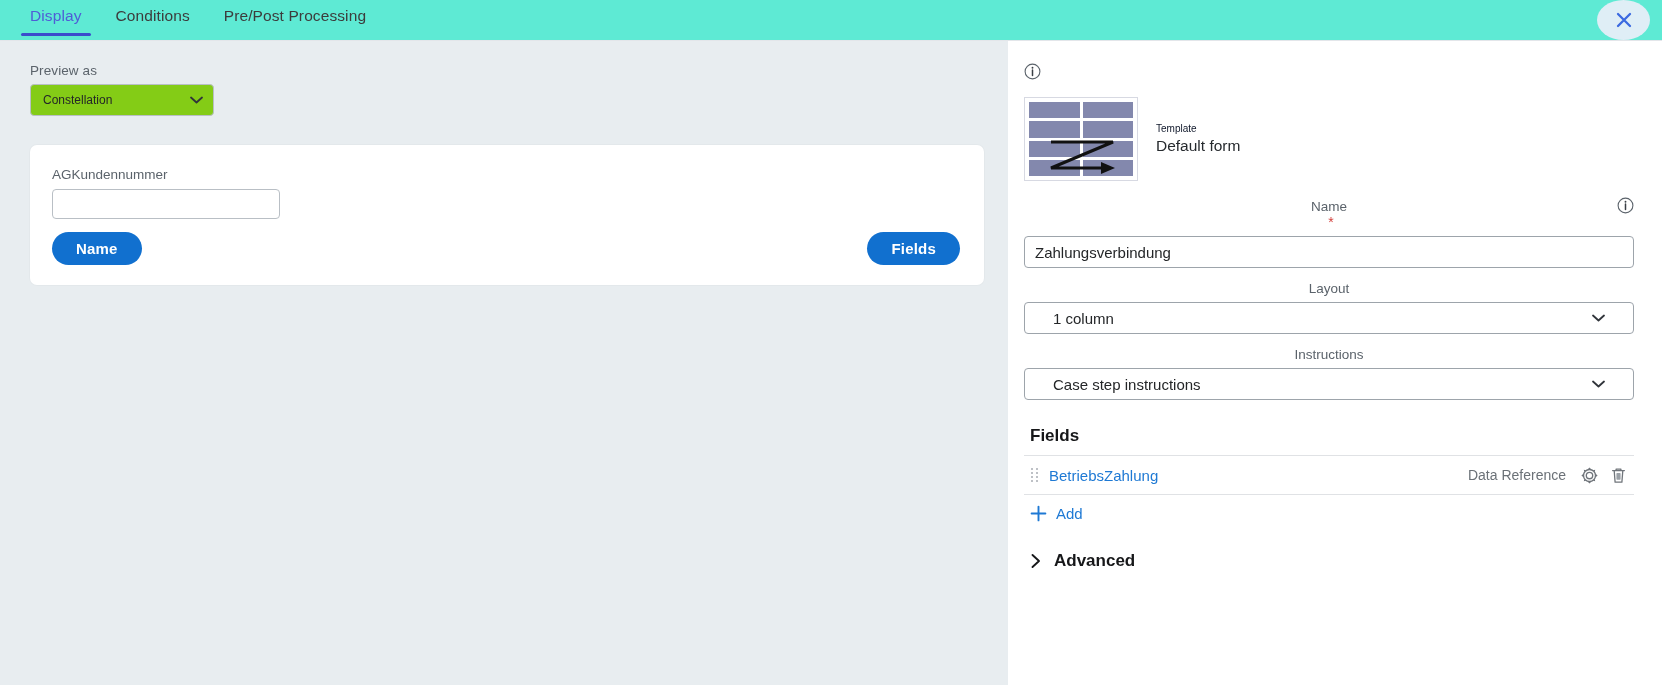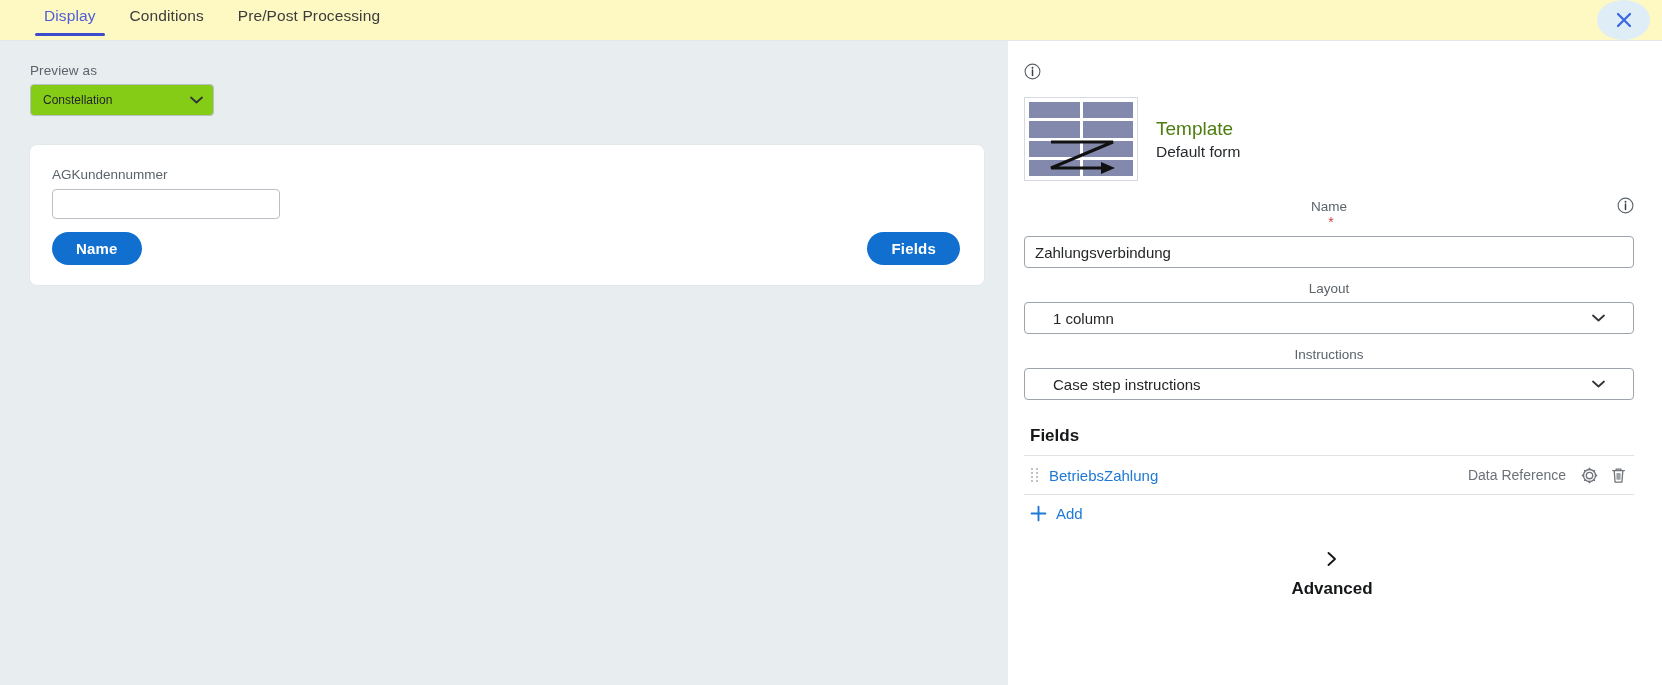--- a/index.html
+++ b/index.html
@@ -9,24 +9,24 @@
     height: 685px;
     background: #ffffff;
     font-family: "Liberation Sans", sans-serif;
     overflow: hidden;
   }
 
   
   .tabbar {
     position: relative;
     height: 41px;
-    background: #fef9c3;
+    background: #5eead4;
     display: flex;
     align-items: flex-start;
-    padding-left: 27px;
+    padding-left: 13px;
     border-bottom: 1px solid #e3e6ea;
   }
   .tab {
     font-size: 15.5px;
     color: #3c3c3c;
     padding: 7px 17px 11px 17px;
     cursor: pointer;
     position: relative;
     white-space: nowrap;
     letter-spacing: 0.1px;
@@ -188,22 +188,22 @@
     grid-template-rows: repeat(4, 1fr);
     gap: 3px;
   }
   .thumb-cell { background: #8388ad; }
   .thumb-arrow {
     position: absolute;
     left: 8px; top: 38px;
     width: 98px; height: 42px;
   }
   .template-meta-label {
-    font-size: 19px;
-    color: #4d7c0f;
+    font-size: 10px;
+    color: #0f172a;
     margin-bottom: 3px;
   }
   .template-meta-value {
     font-size: 15.5px;
     color: #262a2e;
   }
 
   .form-row { margin-bottom: 13px; position: relative; }
   .form-row-label {
     font-size: 13.5px;
@@ -288,21 +288,20 @@
   }
   .add-label { font-size: 15px; color: #1e79d4; }
 
   .advanced-row {
     display: flex;
     align-items: center;
     gap: 12px;
     margin-top: 20px;
     padding-left: 6px;
     cursor: pointer;
-    flex-direction: column;
   }
   .advanced-label {
     font-size: 17px;
     font-weight: bold;
     color: #161719;
   }
 </style>
 </head>
 <body>
 

